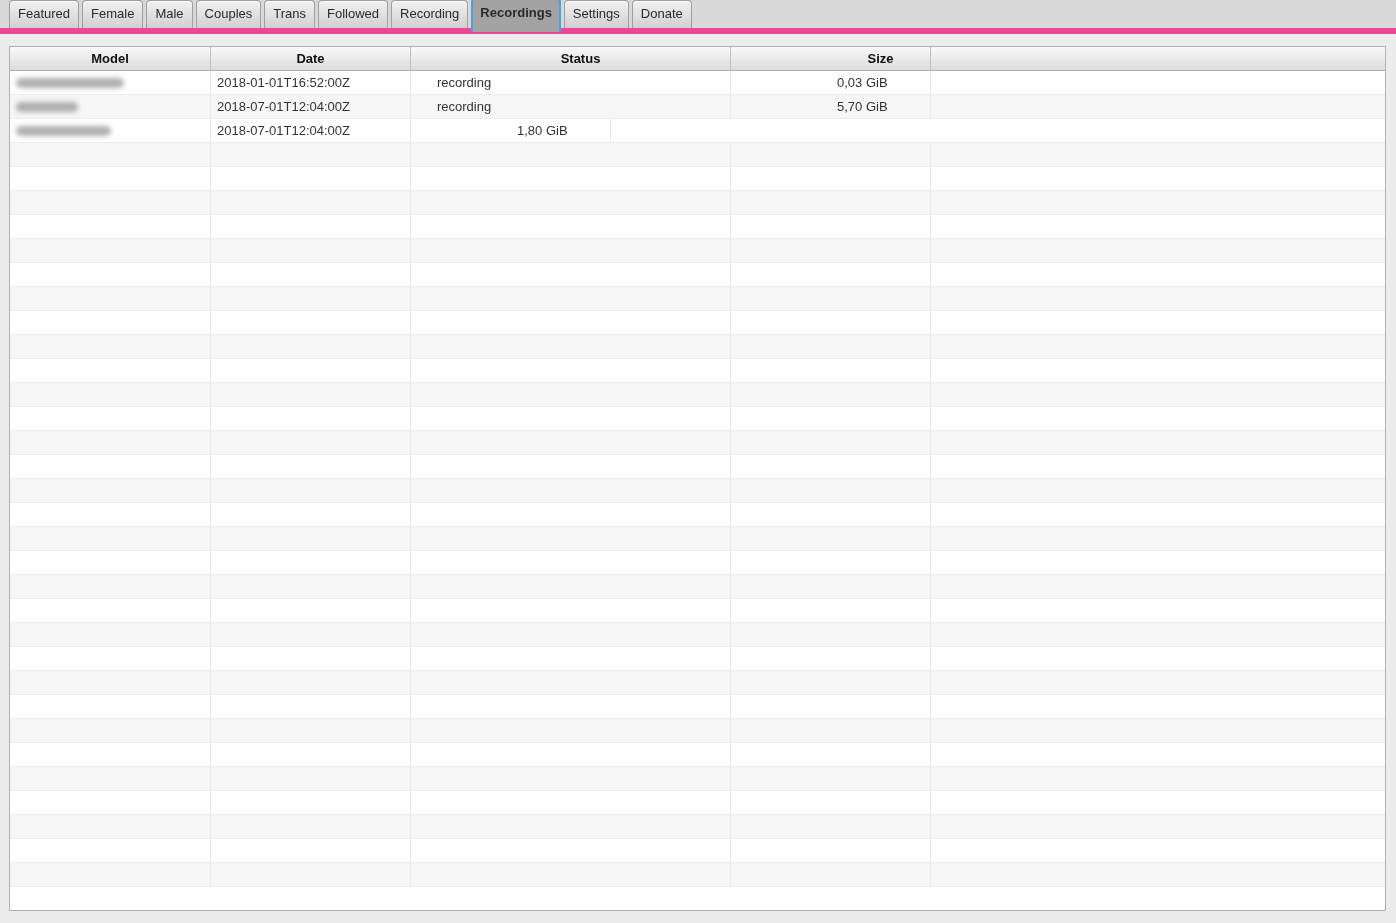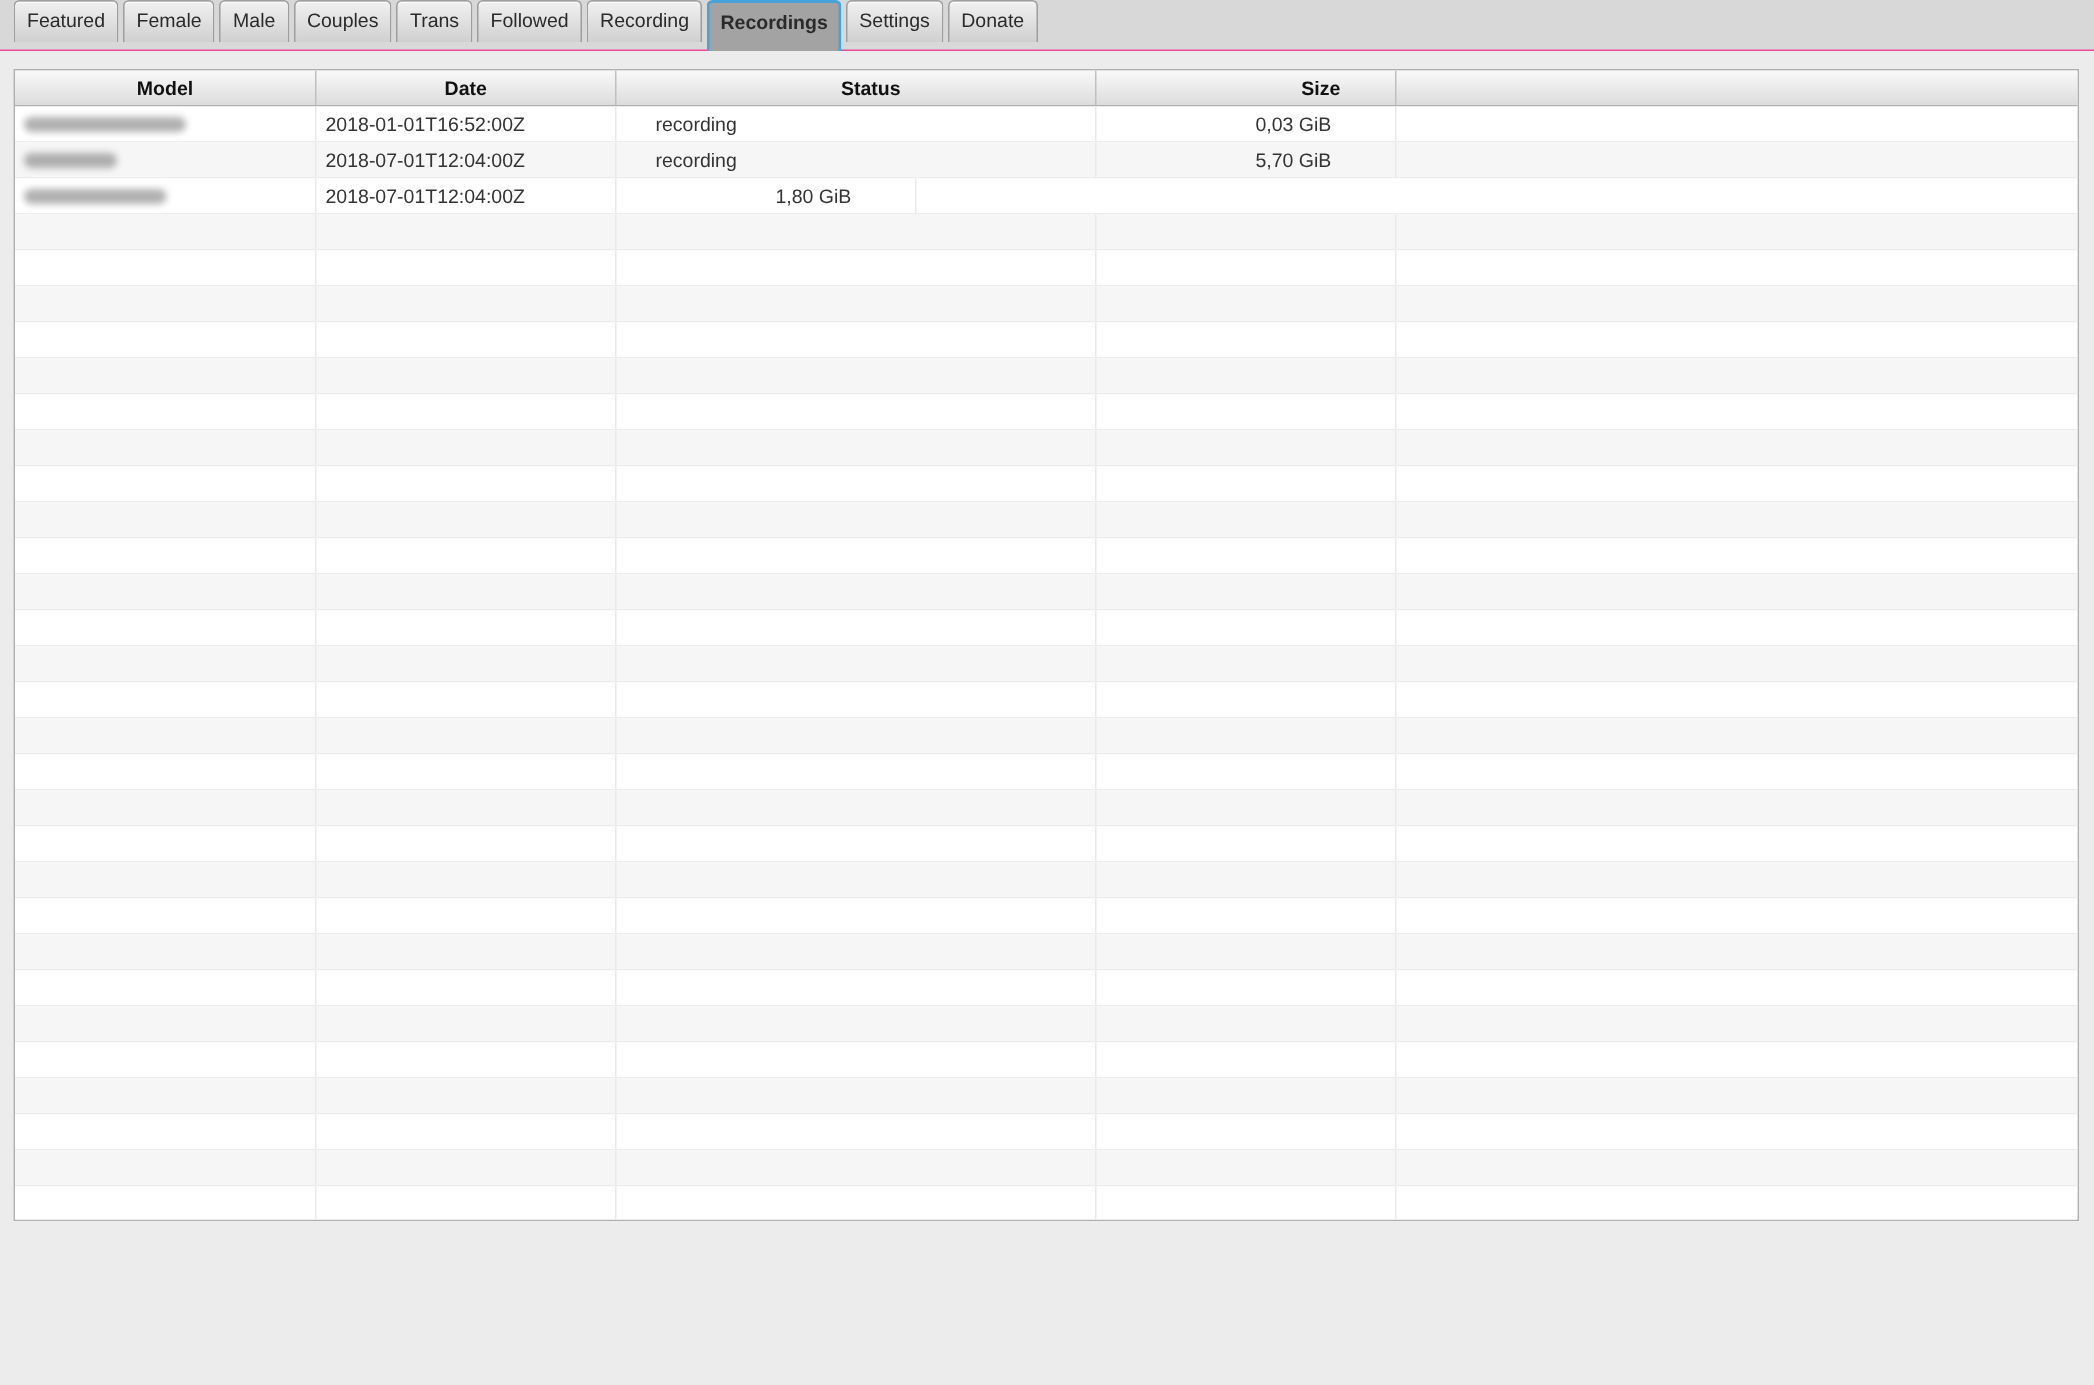--- a/index.html
+++ b/index.html
@@ -7,22 +7,22 @@
     width:1396px; height:923px;
     background:#ececec;
     font-family:"Liberation Sans", sans-serif;
     overflow:hidden;
   }
   
   .tabstrip {
     position:absolute; top:0; left:0; right:0;
     height:34px;
     background:#d8d8d8;
-    border-bottom:1px solid #ec4899;
-    display:flex; 
+    border-bottom:6px solid #ec4899;
+    display:flex; align-items:flex-end;
     padding-left:9px;
   }
   .tab {
     height:28px;
     margin-right:3px;
     padding:0 8px;
     font-size:13px; line-height:26px; color:#2a2a2a;
     background:linear-gradient(#f1f1f1, #d0d0d0);
     border:1px solid #9e9e9e; border-bottom:none;
     border-radius:4px 4px 0 0;
@@ -38,21 +38,21 @@
     border:2px solid #47a3d9; border-bottom:none;
     box-shadow:none;
     padding:0 7px;
     line-height:25px;
     z-index:3;
     font-weight:bold;
   }
   
   .tableview {
     position:absolute; left:9px; top:46px;
-    width:1377px; height:768px;
+    width:1377px; height:865px;
     background:#ffffff;
     border:1px solid #b0b0b0;
     overflow:hidden;
   }
   .thead {
     display:flex; height:24px;
     background:linear-gradient(#f9f9f9, #dcdcdc);
     border-bottom:1px solid #b0b0b0;
   }
   .th {

